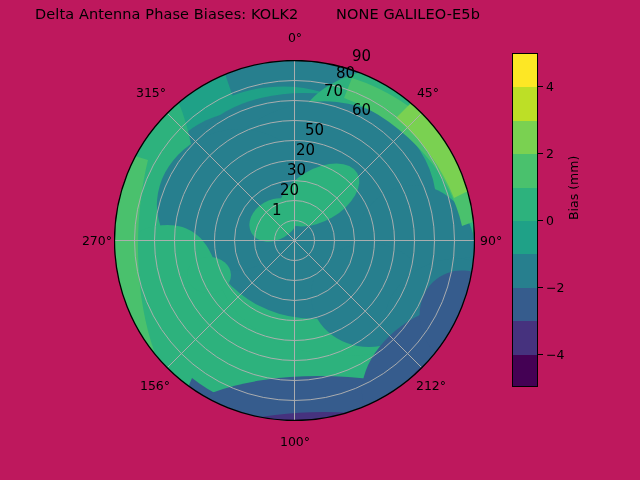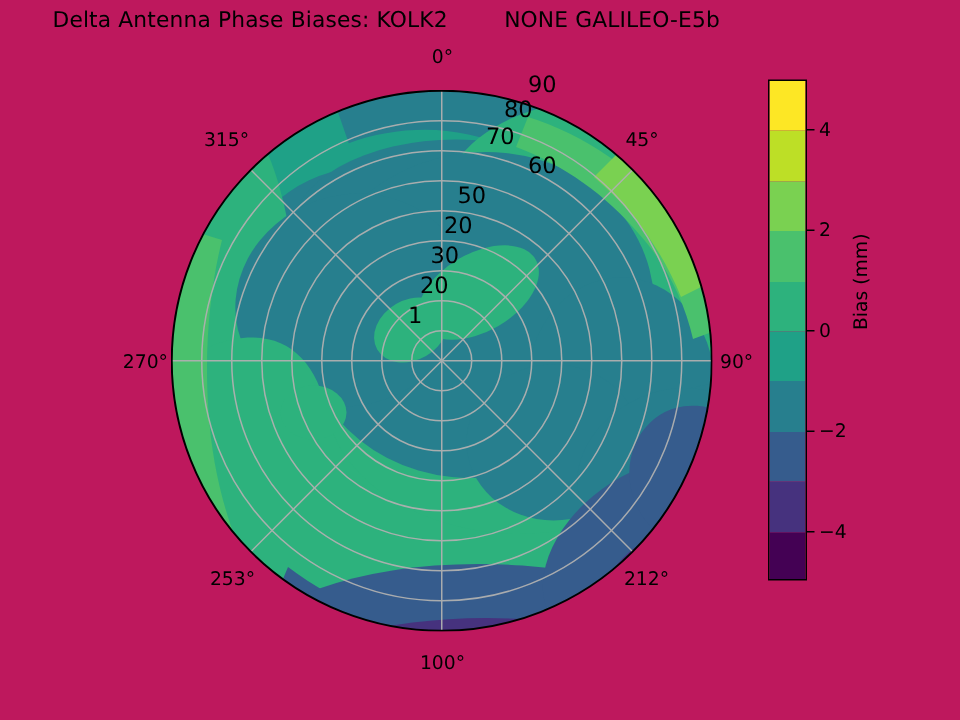--- a/index.html
+++ b/index.html
@@ -215,21 +215,21 @@
     <span class="r-label" style="left:210px; top:22px;">70</span>
     <span class="r-label" style="left:222px; top:4px;">80</span>
     <span class="r-label" style="left:238px; top:-13px;">90</span>
   </div>
 
   <span class="theta-label" style="left:275px; top:30px;  width:40px;">0°</span>
   <span class="theta-label" style="left:406px; top:85px;  width:44px;">45°</span>
   <span class="theta-label" style="left:480px; top:233px; width:30px; text-align:left;">90°</span>
   <span class="theta-label" style="left:404px; top:378px; width:54px;">212°</span>
   <span class="theta-label" style="left:268px; top:434px; width:54px;">100°</span>
-  <span class="theta-label" style="left:128px; top:378px; width:54px;">253°</span>
+  <span class="theta-label" style="left:128px; top:378px; width:54px;">156°</span>
   <span class="theta-label" style="left:58px;  top:233px; width:54px; text-align:right;">270°</span>
   <span class="theta-label" style="left:124px; top:85px;  width:54px;">315°</span>
 
   <div id="colorbar-wrap">
     <div id="colorbar">
         <div class="cb-seg" style="height: 33.4px; background: rgb(253, 231, 37);"></div>
         <div class="cb-seg" style="height: 33.4px; background: rgb(189, 223, 38);"></div>
         <div class="cb-seg" style="height: 33.4px; background: rgb(122, 209, 81);"></div>
         <div class="cb-seg" style="height: 33.4px; background: rgb(74, 193, 109);"></div>
         <div class="cb-seg" style="height: 33.4px; background: rgb(45, 178, 125);"></div>

